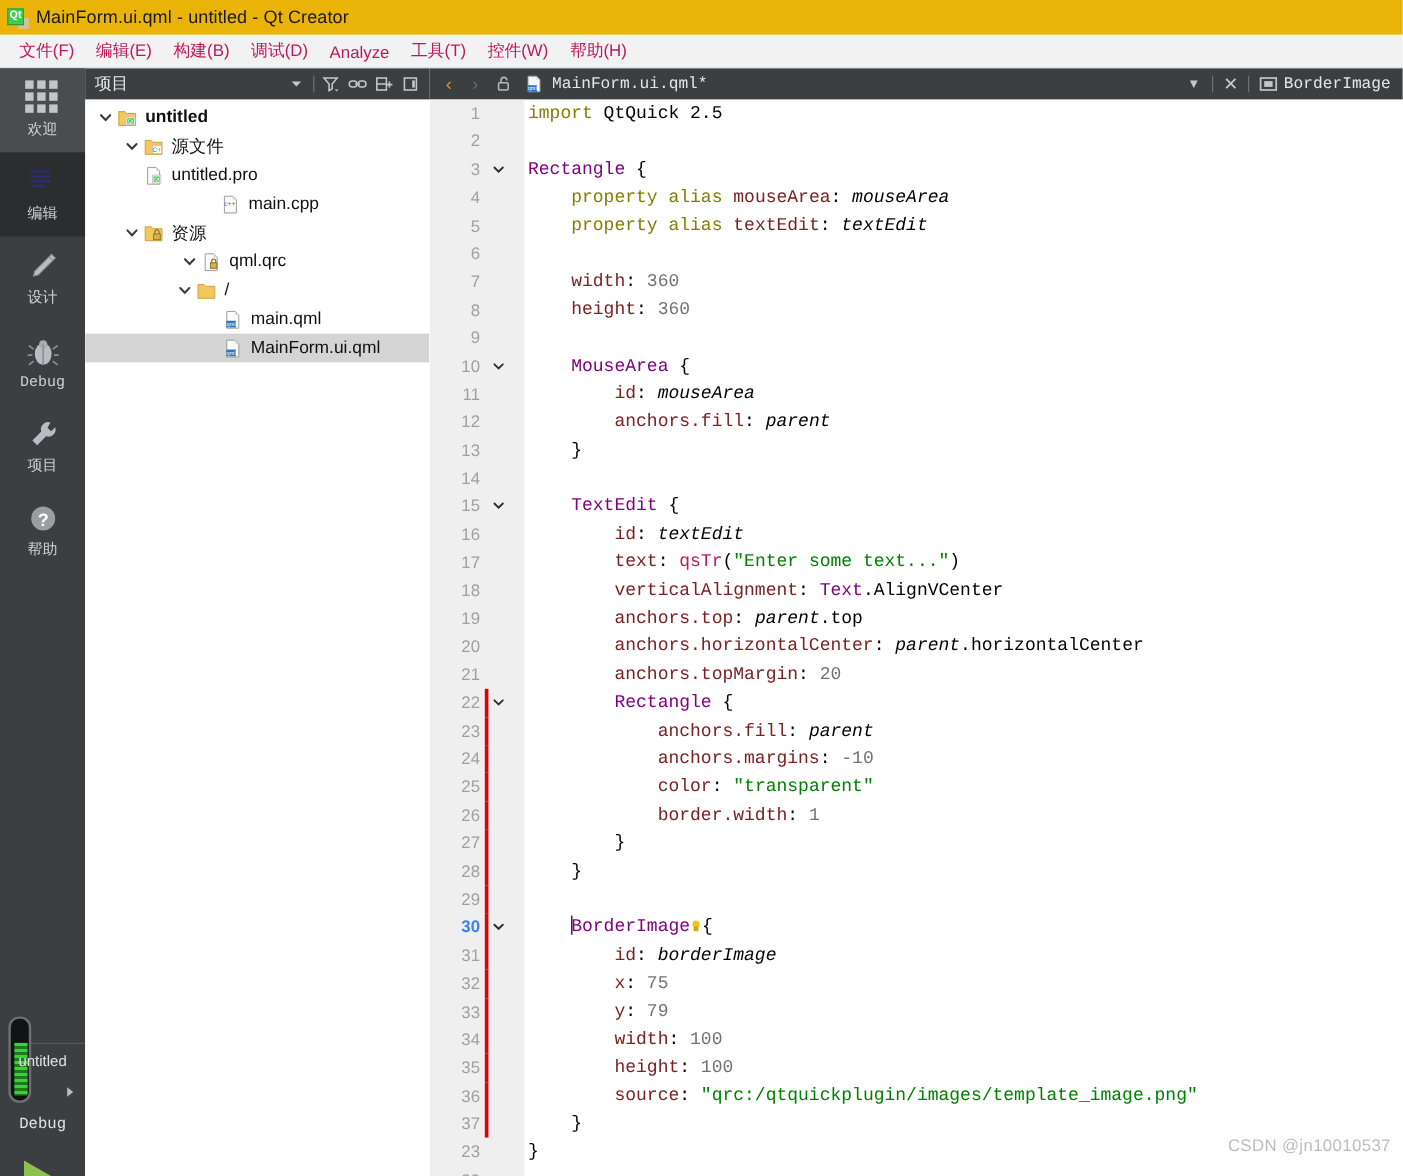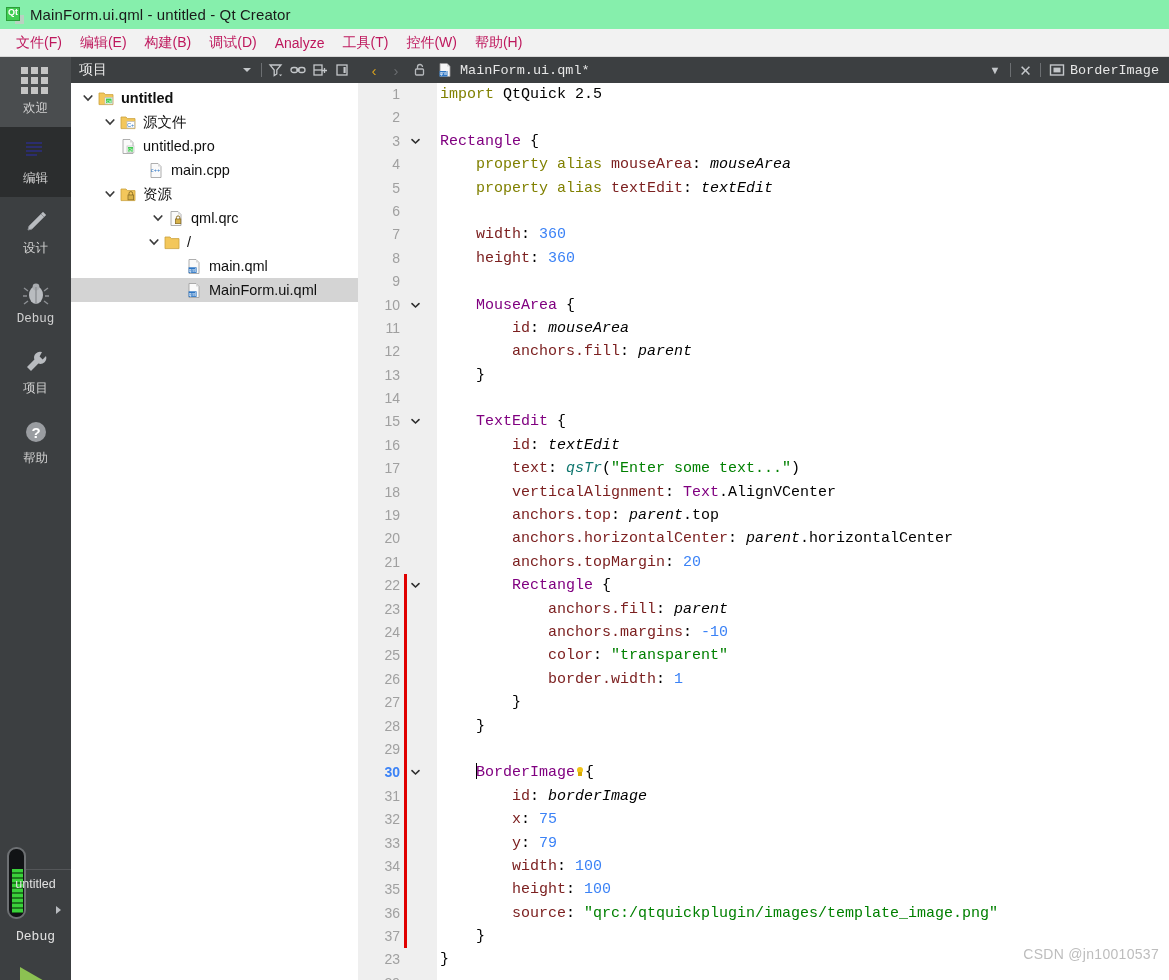--- a/index.html
+++ b/index.html
@@ -18,21 +18,21 @@
   .topstrip .track {
     position:absolute; left:780px; top:0; width:210px; height:4px; background:#e2e2e2;
   }
   .topstrip .fill {
     position:absolute; left:780px; top:0; width:60px; height:4px; background:#0a6ebd;
   }
 
   
   .titlebar {
     position:absolute; left:0; top:0; width:1169px; height:29px;
-    background:#86efac; display:flex; align-items:center; padding-left:6px;
+    background:#eab308; display:flex; align-items:center; padding-left:6px;
   }
   .titlebar .tlogo {
     width:17px; height:17px; margin-right:7px; position:relative; flex:0 0 auto;
   }
   .tlogo .sq {
     position:absolute; width:14px; height:14px; left:0; top:1px;
     background:#41cd52; border:1px solid #2a9e38;
   }
   .tlogo .sq::after{
     content:"Qt"; position:absolute; left:1px; top:-1px; font-size:9px; color:#fff;
@@ -156,22 +156,22 @@
   }
   .ln .mark { position:absolute; left:46px; top:0; width:3px; height:23.4px; }
   .ln .txt { position:absolute; left:82px; top:0;text-align:center; }
 
   
   .t-kw   { color:#808000; }       
   .t-type { color:#800080; }       
   .t-prop { color:#7c2020; }       
   .t-id   { color:#000000; font-style:italic; }  
   .t-str  { color:#008000; }       
-  .t-fn   { color:#0f766e; font-style:italic; }  
-  .t-num  { color:#3b82f6; }
+  .t-fn   { color:#be185d; }  
+  .t-num  { color:#737373; }
   .t-pln  { color:#000000; }
 
   .caret {
     display:inline-block; width:1px; height:16px; background:#000;
     vertical-align:-3px; margin-right:-1px;
   }
   .bulb {
     display:inline-block; width:8px; height:11px; vertical-align:-2px;
     position:relative; margin:0 1px;
   }
@@ -360,21 +360,21 @@
         <span class="chev"></span>
         <span class="ficon"><svg width="16" height="17" viewBox="0 0 16 17">
             <path d="M3 1.5 h7 l3 3 v11 h-10 z" fill="#fafafa" stroke="#9a9a9a" stroke-width=".8"></path>
             <path d="M10 1.5 v3 h3 z" fill="#d8d8d8"></path>
             <rect x="7" y="8" width="7" height="6.5" fill="#ffffff" stroke="#bdbdbd" stroke-width=".7"></rect>
             <rect x="7.9" y="9" width="5.2" height="4.6" fill="#41cd52"></rect>
             <text x="10.5" y="13" font-size="4.2" fill="#fff" text-anchor="middle" font-family="Liberation Sans, sans-serif">Qt</text>
           </svg></span>
         <span class="tlabel">untitled.pro</span>
       </div>
-      <div class="trow" style="padding-left: 60px;">
+      <div class="trow" style="padding-left: 76px; margin-left: 20px;">
         <span class="chev"></span>
         <span class="ficon"><svg width="16" height="17" viewBox="0 0 16 17">
             <path d="M3 1.5 h7 l3 3 v11 h-10 z" fill="#fafafa" stroke="#9a9a9a" stroke-width=".8"></path>
             <path d="M10 1.5 v3 h3 z" fill="#d8d8d8"></path>
             <text x="7.5" y="10" font-size="5.6" fill="#2d76c4" text-anchor="middle" font-family="Liberation Sans, sans-serif">c++</text>
           </svg></span>
         <span class="tlabel">main.cpp</span>
       </div>
       <div class="trow" style="padding-left: 32px;">
         <span class="chev"><svg width="14" height="14" viewBox="0 0 14 14">

